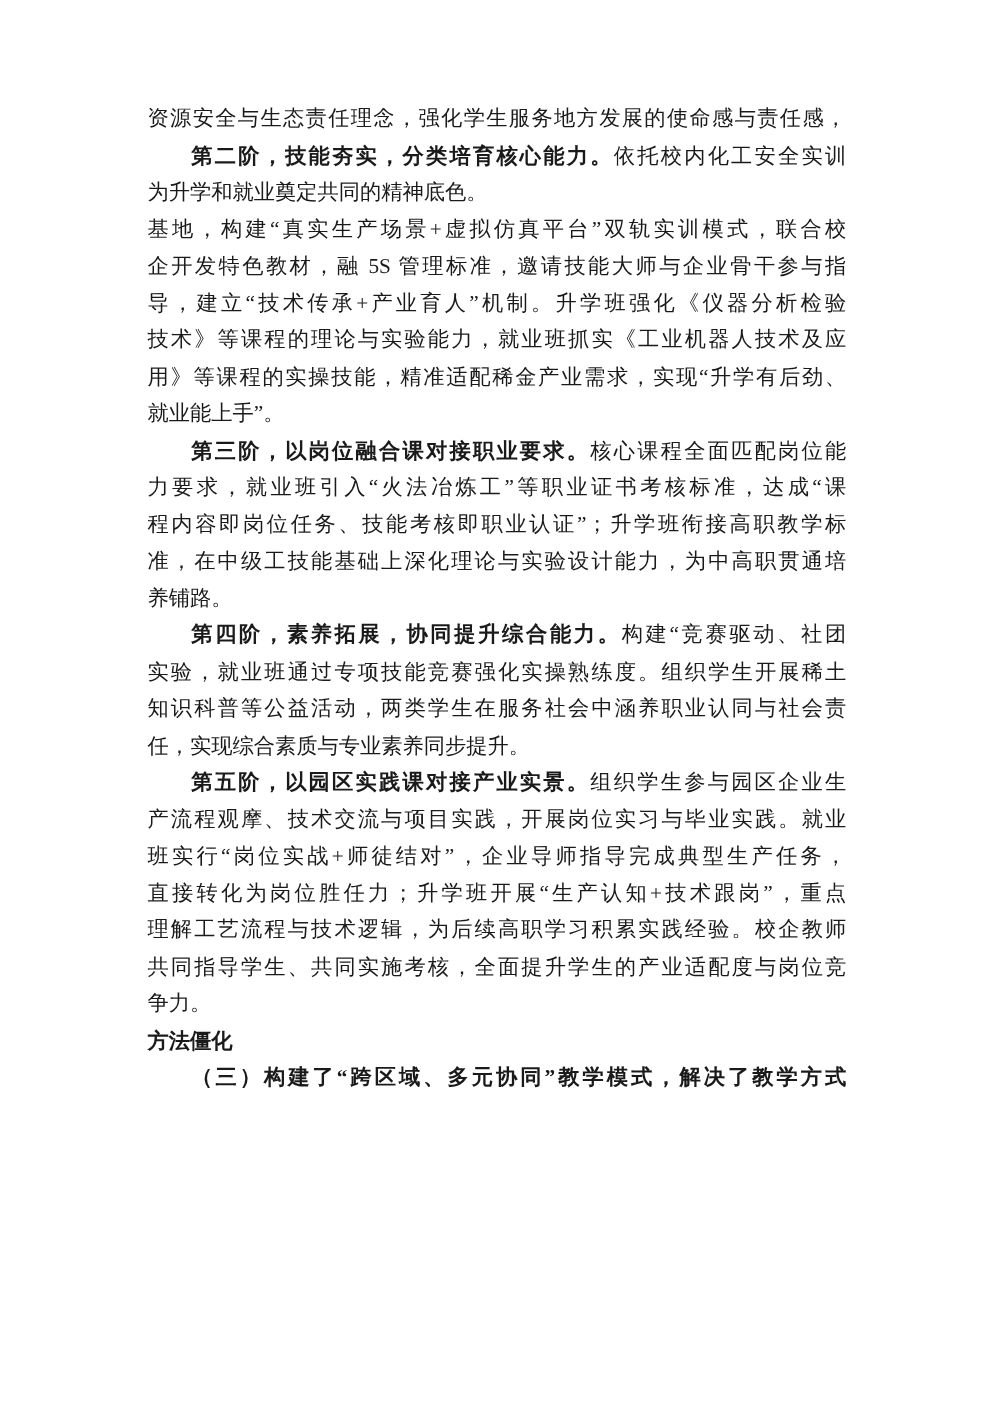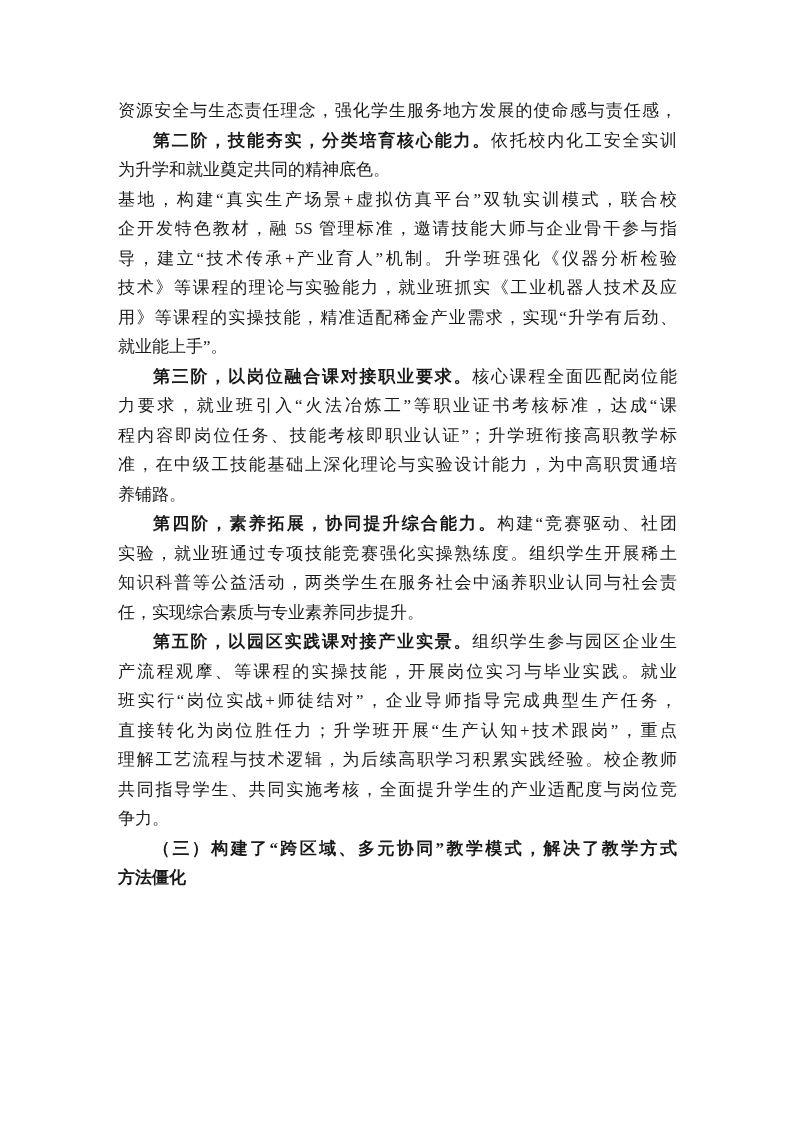--- a/index.html
+++ b/index.html
@@ -10,21 +10,21 @@
   .page {
     position: relative;
     width: 794px;
     height: 1123px;
     background: #ffffff;
     overflow: hidden;
   }
   .text-block {
     position: absolute;
     left: 118px;
-    top: 96px;
+    top: 80px;
     width: 559px;
   }
   .line {
     font-family: "Liberation Serif", "DejaVu Serif", serif;
     font-size: 17px;
     line-height: 29.5px;
     height: 29.5px;
     color: #1a1a1a;
     text-align: justify;
     text-align-last: justify;
@@ -60,23 +60,23 @@
     <div class="line indent"><b>第三阶，以岗位融合课对接职业要求。</b><span>核心课程全面匹配岗位能</span></div>
     <div class="line"><b></b><span>力要求，就业班引入“火法冶炼工”等职业证书考核标准，达成“课</span></div>
     <div class="line"><b></b><span>程内容即岗位任务、技能考核即职业认证”；升学班衔接高职教学标</span></div>
     <div class="line"><b></b><span>准，在中级工技能基础上深化理论与实验设计能力，为中高职贯通培</span></div>
     <div class="line end"><b></b><span>养铺路。</span></div>
     <div class="line indent"><b>第四阶，素养拓展，协同提升综合能力。</b><span>构建“竞赛驱动、社团</span></div>
     <div class="line"><b></b><span>实验，就业班通过专项技能竞赛强化实操熟练度。组织学生开展稀土</span></div>
     <div class="line"><b></b><span>知识科普等公益活动，两类学生在服务社会中涵养职业认同与社会责</span></div>
     <div class="line end"><b></b><span>任，实现综合素质与专业素养同步提升。</span></div>
     <div class="line indent"><b>第五阶，以园区实践课对接产业实景。</b><span>组织学生参与园区企业生</span></div>
-    <div class="line"><b></b><span>产流程观摩、等课程的实操技能，开展岗位实习与毕业实践。就业</span></div>
+    <div class="line"><b></b><span>产流程观摩、技术交流与项目实践，开展岗位实习与毕业实践。就业</span></div>
     <div class="line"><b></b><span>班实行“岗位实战+师徒结对”，企业导师指导完成典型生产任务，</span></div>
     <div class="line"><b></b><span>直接转化为岗位胜任力；升学班开展“生产认知+技术跟岗”，重点</span></div>
     <div class="line"><b></b><span>理解工艺流程与技术逻辑，为后续高职学习积累实践经验。校企教师</span></div>
     <div class="line"><b></b><span>共同指导学生、共同实施考核，全面提升学生的产业适配度与岗位竞</span></div>
     <div class="line end"><b></b><span>争力。</span></div>
+    <div class="line end"><b>方法僵化</b><span></span></div>
     <div class="line indent"><b>（三）构建了“跨区域、多元协同”教学模式，解决了教学方式</b><span></span></div>
-    <div class="line end"><b>方法僵化</b><span></span></div>
 
   </div>
 </div>
 
 </body></html>

